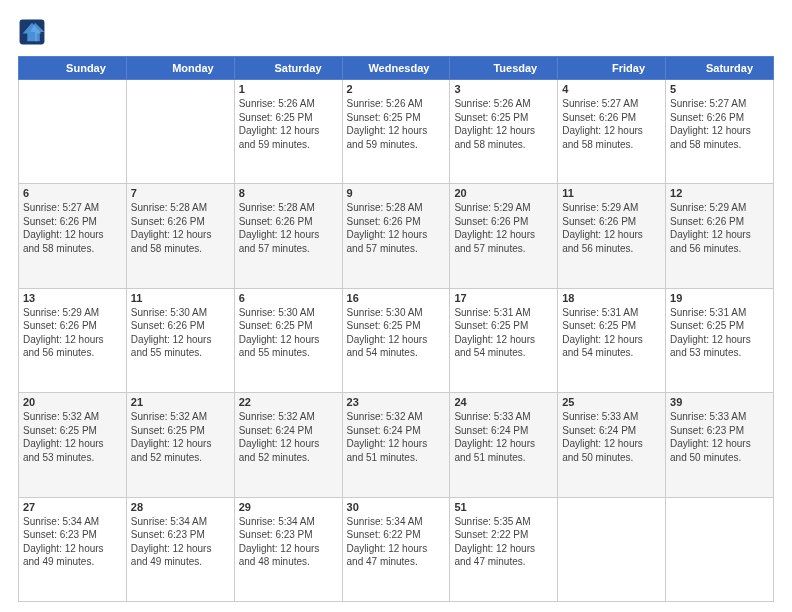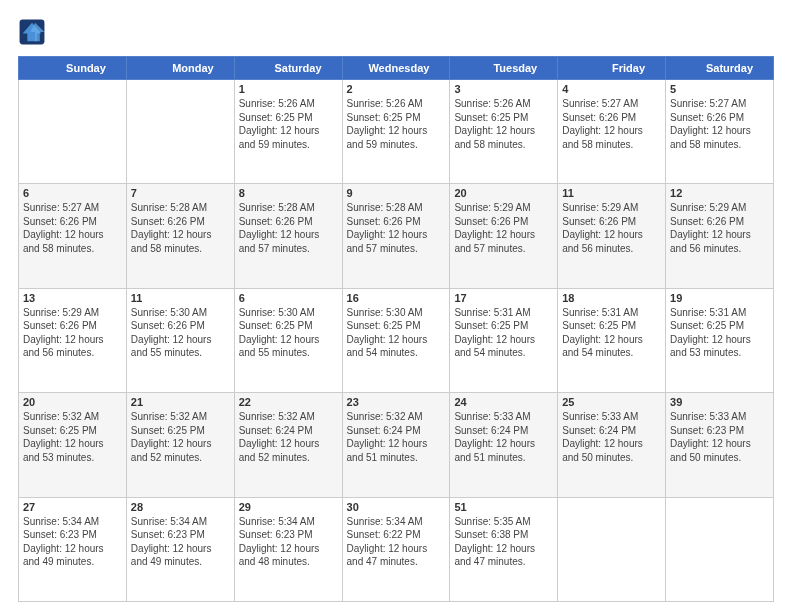--- a/index.html
+++ b/index.html
@@ -350,21 +350,21 @@
           <td>
             <span class="day-num">30</span>
             <div class="day-detail" style="white-space: pre-line;">Sunrise: 5:34 AM
 Sunset: 6:22 PM
 Daylight: 12 hours
 and 47 minutes.</div>
           </td>
           <td>
             <span class="day-num">51</span>
             <div class="day-detail" style="white-space: pre-line;">Sunrise: 5:35 AM
-Sunset: 6:38 PM
+Sunset: 2:22 PM
 Daylight: 12 hours
 and 47 minutes.</div>
           </td>
           <td class="empty"></td>
           <td class="empty"></td>
         </tr>
       </tbody>
   </table>
 </div>
 

